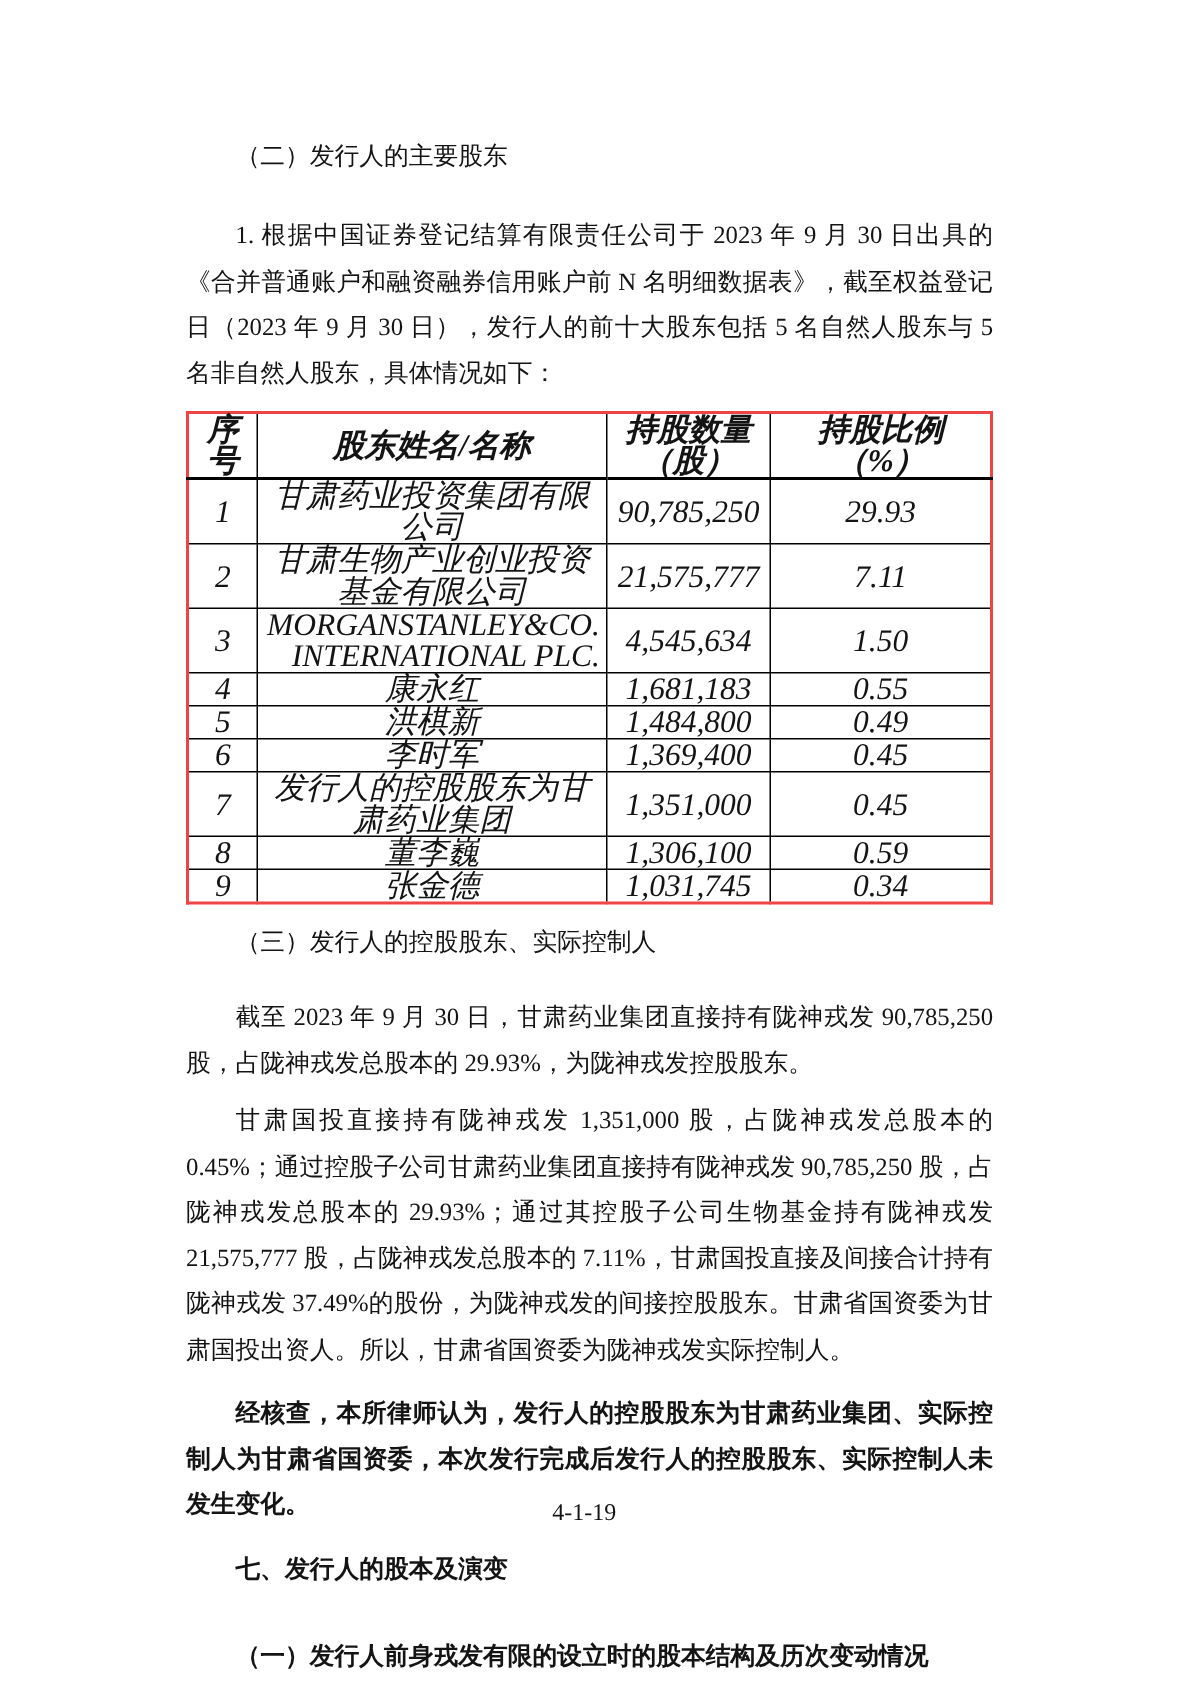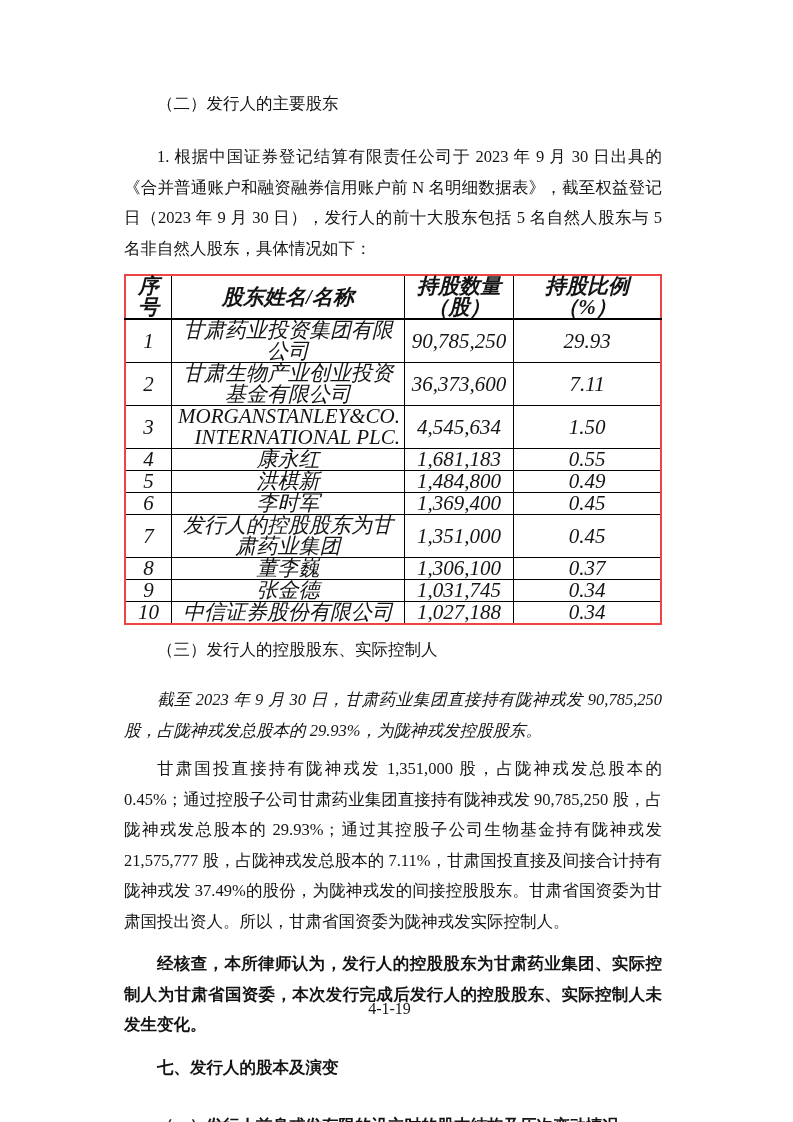--- a/index.html
+++ b/index.html
@@ -36,21 +36,21 @@
     line-height: 30.5px;
     text-align: justify;
     text-indent: 2em;
     margin: 0;
   }
   .para.bold { font-weight: bold; }
   .mt-heading2   { margin-top: 0; }
   .mt-para1      { margin-top: 27px; }
   .mt-table      { margin-top: 10px; }
   .mt-heading3   { margin-top: 14px; }
-  .mt-para2      { margin-top: 24px; font-style: italic; }
+  .mt-para2      { margin-top: 24px; }
   .mt-para3      { margin-top: 8px; }
   .mt-para4      { margin-top: 12px; }
   .mt-heading7   { margin-top: 16px; }
   .mt-heading71  { margin-top: 36px; }
 
   table.shareholders {
     width: 100%;
     border-collapse: collapse;
     border: 2px solid #ef4444;
     font-size: 21px;
@@ -113,21 +113,21 @@
     </tr>
     <tr>
       <td>1</td>
       <td>甘肃药业投资集团有限公司</td>
       <td>90,785,250</td>
       <td>29.93</td>
     </tr>
     <tr>
       <td>2</td>
       <td>甘肃生物产业创业投资基金有限公司</td>
-      <td>36,373,600</td>
+      <td>21,575,777</td>
       <td>7.11</td>
     </tr>
     <tr>
       <td>3</td>
       <td class="name-left">MORGANSTANLEY&amp;CO. INTERNATIONAL PLC.</td>
       <td>4,545,634</td>
       <td>1.50</td>
     </tr>
     <tr>
       <td>4</td>
@@ -150,32 +150,26 @@
     <tr>
       <td>7</td>
       <td>发行人的控股股东为甘肃药业集团</td>
       <td>1,351,000</td>
       <td>0.45</td>
     </tr>
     <tr>
       <td>8</td>
       <td>董李巍</td>
       <td>1,306,100</td>
-      <td>0.37</td>
+      <td>0.59</td>
     </tr>
     <tr>
       <td>9</td>
       <td>张金德</td>
       <td>1,031,745</td>
-      <td>0.34</td>
-    </tr>
-    <tr>
-      <td>10</td>
-      <td>中信证券股份有限公司</td>
-      <td>1,027,188</td>
       <td>0.34</td>
     </tr>
   </tbody>
     </table>
 
   <h3 class="h-sub mt-heading3">（三）发行人的控股股东、实际控制人</h3>
 
   <p class="para mt-para2">截至 2023 年 9 月 30 日，甘肃药业集团直接持有陇神戎发 90,785,250 股，占陇神戎发总股本的 29.93%，为陇神戎发控股股东。</p>
 
   <p class="para mt-para3">甘肃国投直接持有陇神戎发 1,351,000 股，占陇神戎发总股本的 0.45%；通过控股子公司甘肃药业集团直接持有陇神戎发 90,785,250 股，占陇神戎发总股本的 29.93%；通过其控股子公司生物基金持有陇神戎发 21,575,777 股，占陇神戎发总股本的 7.11%，甘肃国投直接及间接合计持有陇神戎发 37.49%的股份，为陇神戎发的间接控股股东。甘肃省国资委为甘肃国投出资人。所以，甘肃省国资委为陇神戎发实际控制人。</p>

